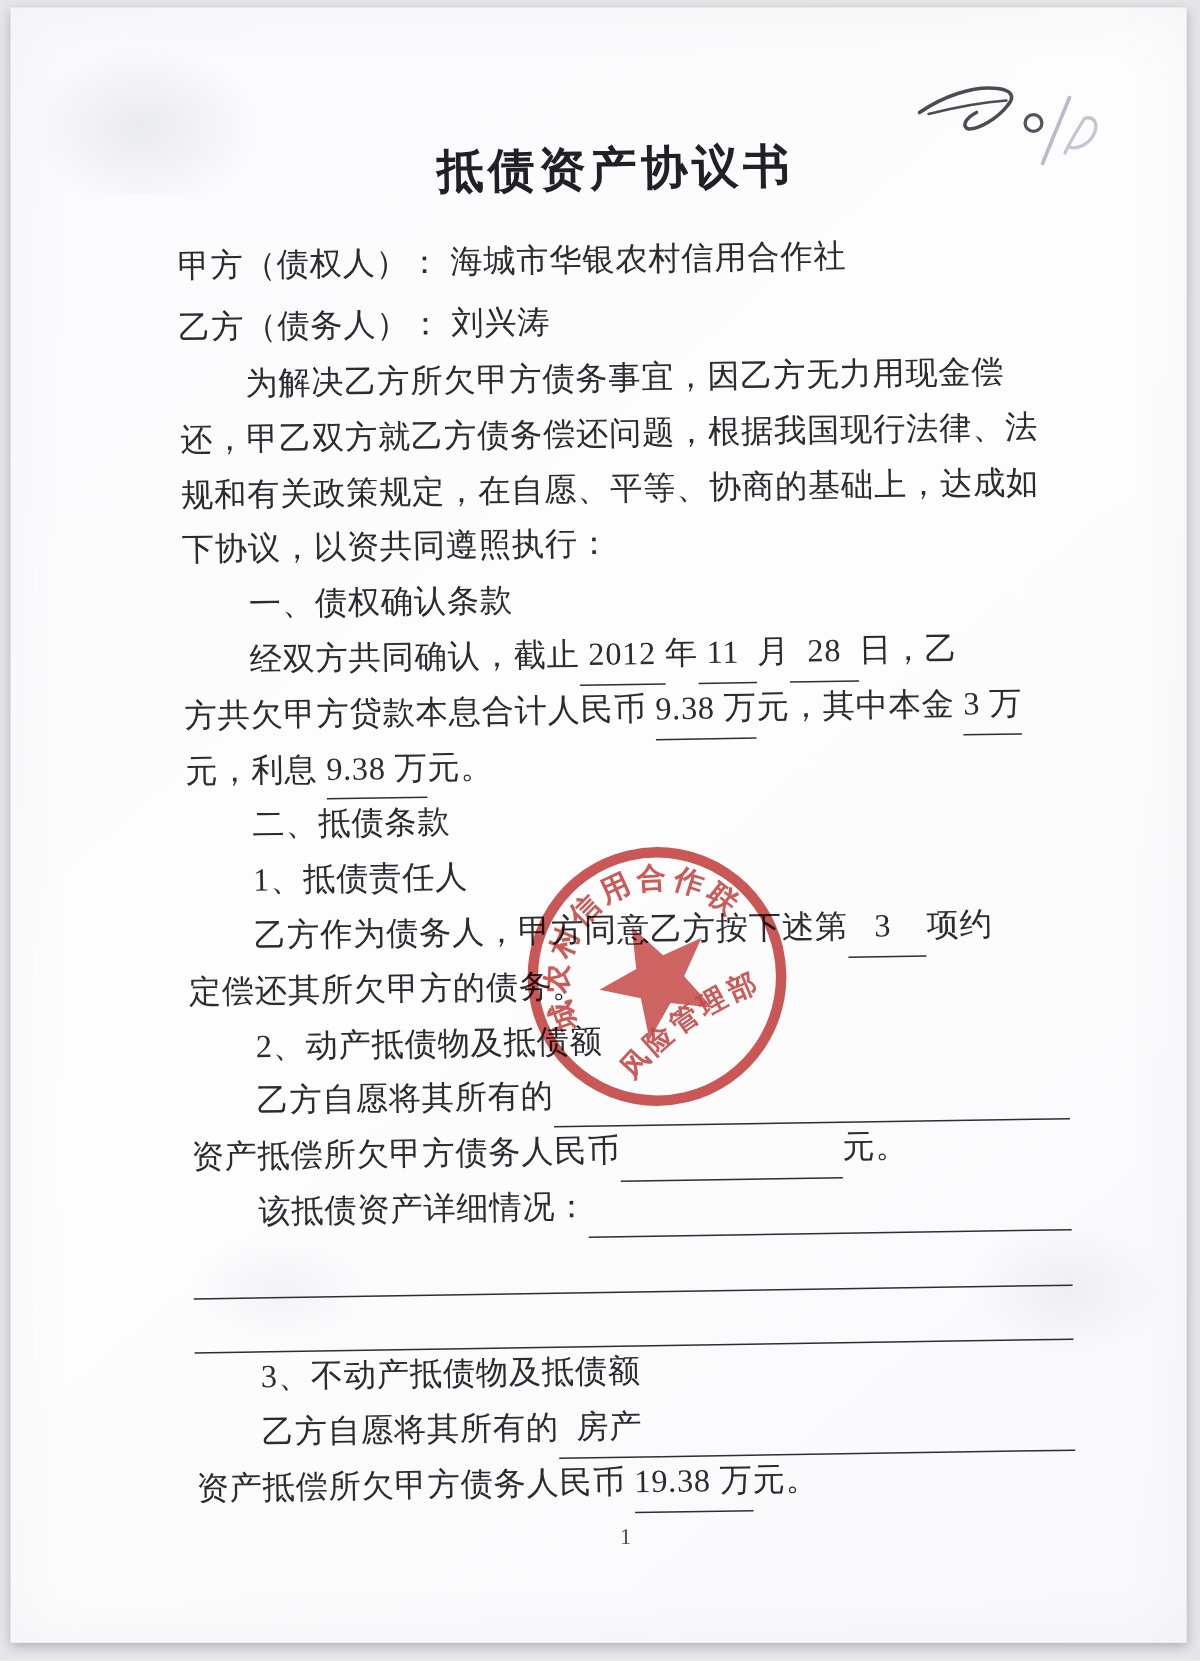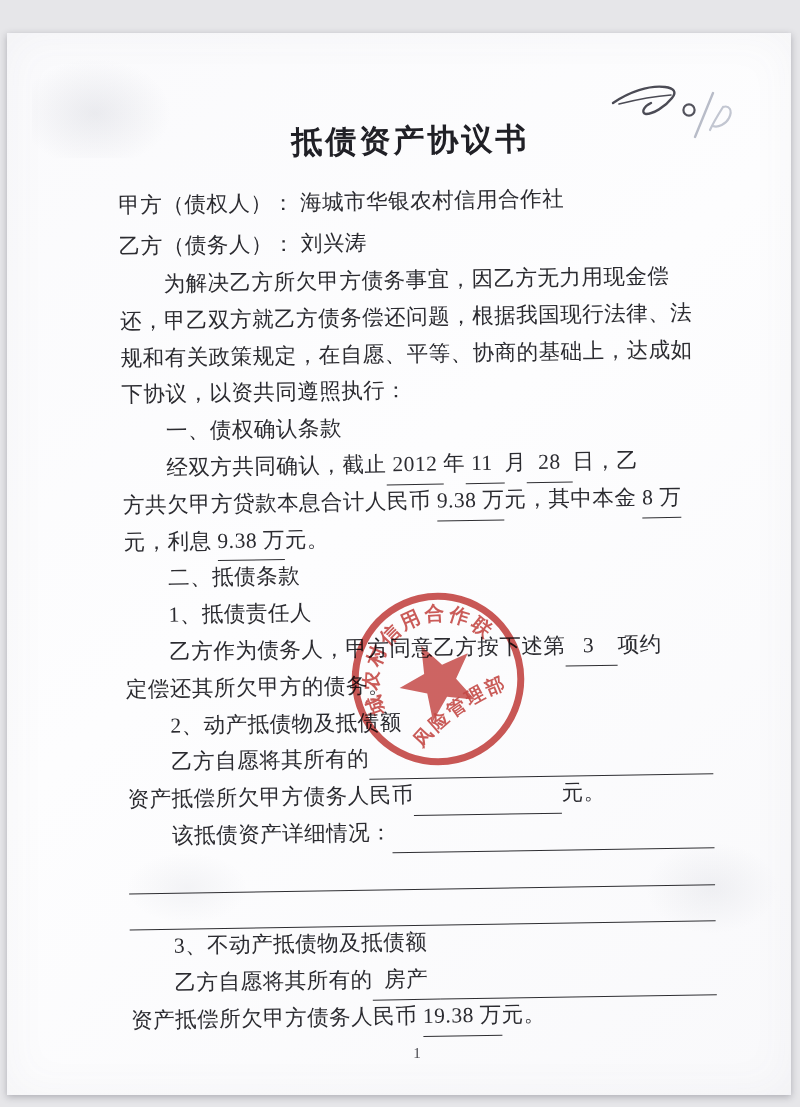--- a/index.html
+++ b/index.html
@@ -7,21 +7,20 @@
     width:800px; height:1107px; position:relative;
     background:#e6e6e9;
     font-family:"Liberation Serif","DejaVu Serif",serif;
     overflow:hidden;
   }
   .page {
     position:absolute; left:7px; top:5px; right:9px; bottom:12px;
     background:linear-gradient(140deg,#fafafc 0%,#fdfdfe 45%,#f9f9fb 100%);
     box-shadow:0 2px 7px rgba(40,40,55,0.30), inset 0 0 45px rgba(90,95,125,0.05);
     overflow:hidden;
-    margin-top:28px;
   }
   .content {
     position:absolute; left:110px; top:86px; width:586px;
     transform:rotate(-0.9deg); transform-origin:50% 0;
     font-size:21.5px; letter-spacing:0.5px; color:#2b2b30;
   }
   .title {
     text-align:center; font-size:31px; font-weight:bold; letter-spacing:3px;
     color:#202026; height:50px; line-height:44px; margin-bottom:12px;
   }
@@ -99,21 +98,21 @@
           <span>年</span>
           <span class="u">&nbsp;11&nbsp;&nbsp;</span>
           <span>月</span>
           <span class="u">&nbsp;&nbsp;28&nbsp;&nbsp;</span>
           <span>日，乙</span>
         </div>
         <div class="line">
           <span>方共欠甲方贷款本息合计人民币 </span>
           <span class="u">9.38 万</span>
           <span>元，其中本金 </span>
-          <span class="u">8 万</span>
+          <span class="u">3 万</span>
         </div>
         <div class="line">
           <span>元，利息 </span>
           <span class="u">9.38 万</span>
           <span>元。</span>
         </div>
         <div class="line indent">
           <span>二、抵债条款</span>
         </div>
         <div class="line indent">

